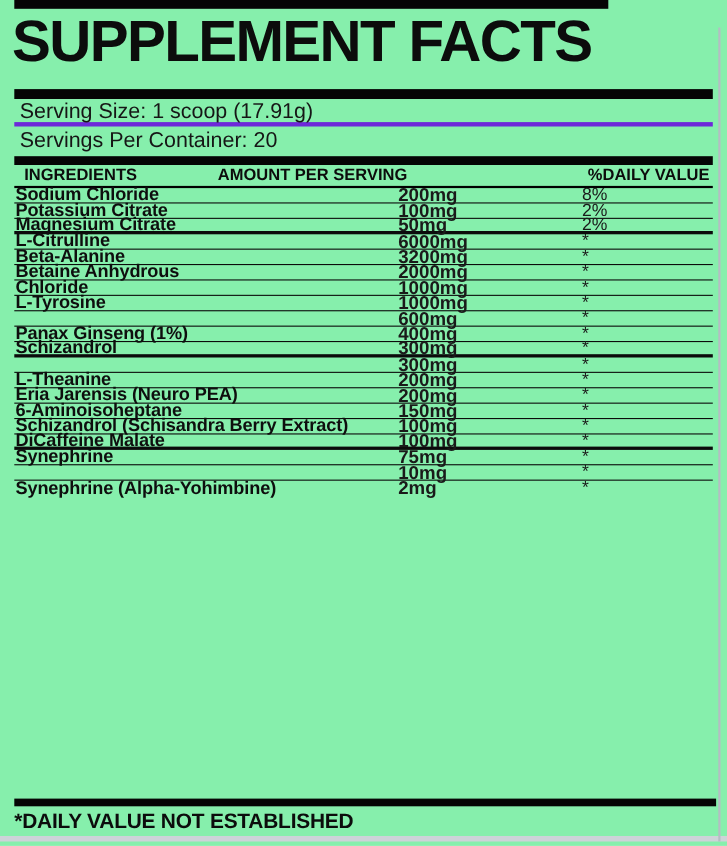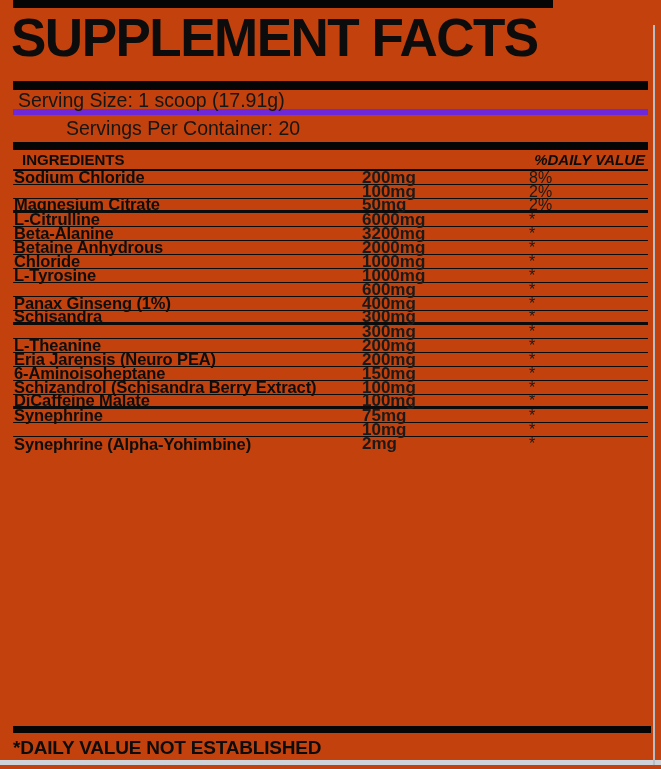--- a/index.html
+++ b/index.html
@@ -1,47 +1,47 @@
 <!DOCTYPE html>
 <html><head>
 <meta charset="utf-8">
 <style>
   html,body{margin:0;padding:0;background:#ffffff;}
   .panel{
     position:relative;
     width:661px;height:769px;
-    background:#c2410c;
+    background:#86efac;
     font-family:"Liberation Sans", sans-serif;
     color:#101010;
     overflow:hidden;
   }
   .bar{position:absolute;background:#050505;}
   .top-bar{left:13px;top:0;width:540px;height:8px;}
   .title{
     position:absolute;left:11px;top:14px;width:640px;
     font-size:53px;font-weight:bold;letter-spacing:-1.5px;
     line-height:48px;color:#0c0c0c;white-space:nowrap;
   }
   .bar-under-title{left:13px;top:81px;width:635px;height:9px;}
   .serving-block{position:absolute;left:13px;top:91px;width:635px;}
   .serving-line{
     box-sizing:border-box;height:23px;padding-left:5px;
     font-size:19.5px;color:#161616;display:flex;align-items:center;
   }
-  .serving-line.first{border-bottom:6px solid #6d28d9;height:24px;}
-  .serving-line.second{margin-top:2px;margin-left:48px;}
+  .serving-line.first{border-bottom:4px solid #6d28d9;height:24px;}
+  .serving-line.second{margin-top:2px;}
   .bar-above-header{left:13px;top:142px;width:635px;height:8px;}
   .thead{
     position:absolute;left:13px;top:150px;width:635px;height:19px;
     border-bottom:2.5px solid #000;
     font-size:15px;font-weight:bold;color:#0c0c0c;
   }
   .thead .h-ing{position:absolute;left:9px;top:1px;}
   .thead .h-amt{position:absolute;left:185px;top:1px;}
-  .thead .h-dv{position:absolute;right:3px;top:1px;font-style:italic;}
+  .thead .h-dv{position:absolute;right:3px;top:1px;}
   .rows{position:absolute;left:13px;top:171px;width:635px;}
   .row{
     position:relative;box-sizing:border-box;
     height:14px;display:flex;align-items:center;
     border-bottom:1.7px solid #0b0b0b;
   }
   .row.thick{border-bottom-width:3px;}
   .row .name{
     font-size:16.5px;font-weight:bold;letter-spacing:-0.1px;
     color:#0e0e0e;white-space:nowrap;padding-left:1px;
@@ -76,30 +76,32 @@
 
   <div class="serving-block">
     <div class="serving-line first">Serving Size: 1 scoop (17.91g)</div>
     <div class="serving-line second">Servings Per Container: 20</div>
   </div>
 
   <div class="bar bar-above-header"></div>
 
   <div class="thead">
     <span class="h-ing">INGREDIENTS</span>
+    <span class="h-amt">AMOUNT PER SERVING</span>
     <span class="h-dv">%DAILY VALUE</span>
   </div>
 
   <div class="rows">
     <div class="row">
       <span class="name">Sodium Chloride</span>
       <span class="amount">200mg</span>
       <span class="dv">8%</span>
     </div>
     <div class="row">
+      <span class="name">Potassium Citrate</span>
       <span class="amount">100mg</span>
       <span class="dv">2%</span>
     </div>
     <div class="row thick">
       <span class="name">Magnesium Citrate</span>
       <span class="amount">50mg</span>
       <span class="dv">2%</span>
     </div>
     <div class="row">
       <span class="name">L-Citrulline</span>
@@ -129,21 +131,21 @@
     <div class="row">
       <span class="amount">600mg</span>
       <span class="dv">*</span>
     </div>
     <div class="row">
       <span class="name">Panax Ginseng (1%)</span>
       <span class="amount">400mg</span>
       <span class="dv">*</span>
     </div>
     <div class="row thick">
-      <span class="name">Schisandra</span>
+      <span class="name">Schizandrol</span>
       <span class="amount">300mg</span>
       <span class="dv">*</span>
     </div>
     <div class="row">
       <span class="amount">300mg</span>
       <span class="dv">*</span>
     </div>
     <div class="row">
       <span class="name">L-Theanine</span>
       <span class="amount">200mg</span>

